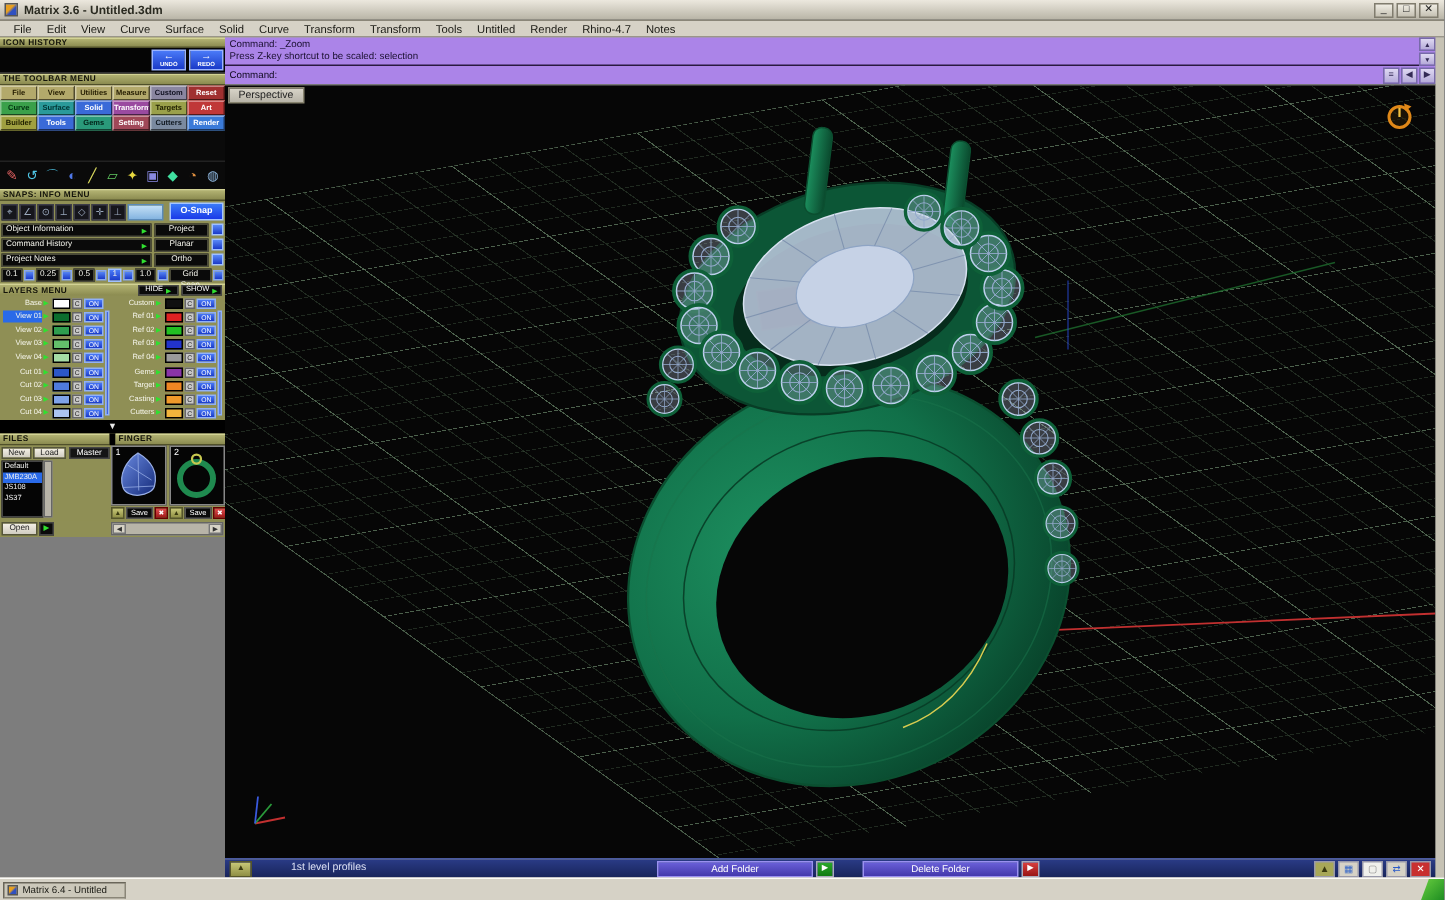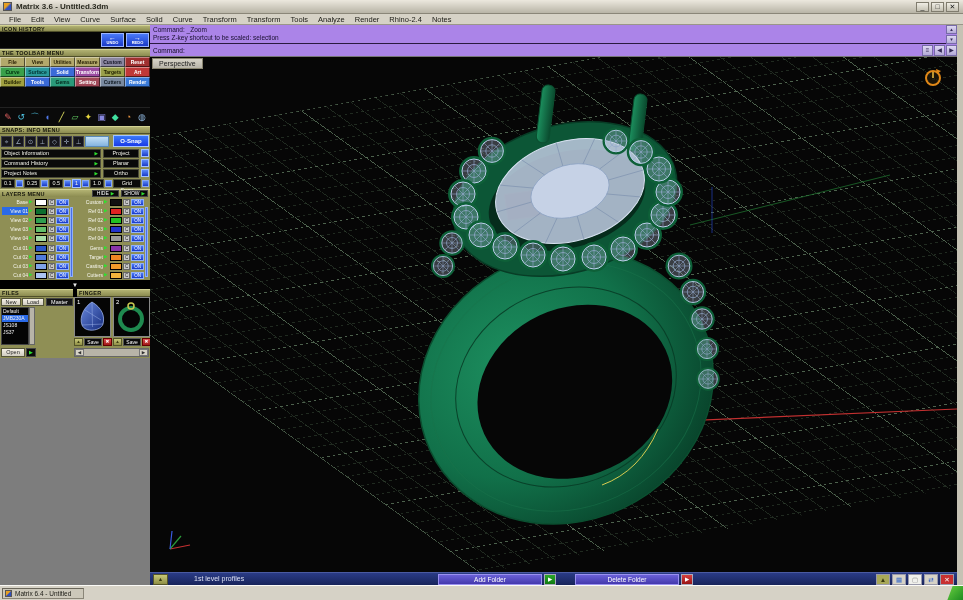--- a/index.html
+++ b/index.html
@@ -205,23 +205,23 @@
       <span class="menuitem">File</span>
       <span class="menuitem">Edit</span>
       <span class="menuitem">View</span>
       <span class="menuitem">Curve</span>
       <span class="menuitem">Surface</span>
       <span class="menuitem">Solid</span>
       <span class="menuitem">Curve</span>
       <span class="menuitem">Transform</span>
       <span class="menuitem">Transform</span>
       <span class="menuitem">Tools</span>
-      <span class="menuitem">Analyze</span>
+      <span class="menuitem">Untitled</span>
       <span class="menuitem">Render</span>
-      <span class="menuitem">Rhino-2.4</span>
+      <span class="menuitem">Rhino-4.7</span>
       <span class="menuitem">Notes</span>
     </div>
 
   <div class="cmdarea">
     <div class="cmdhist">
       <div class="cmdline">Command: _Zoom</div>
       <div class="cmdline">Press Z-key shortcut to be scaled: selection</div>
     </div>
     <div class="cmdscroll">
       <span>▲</span>

